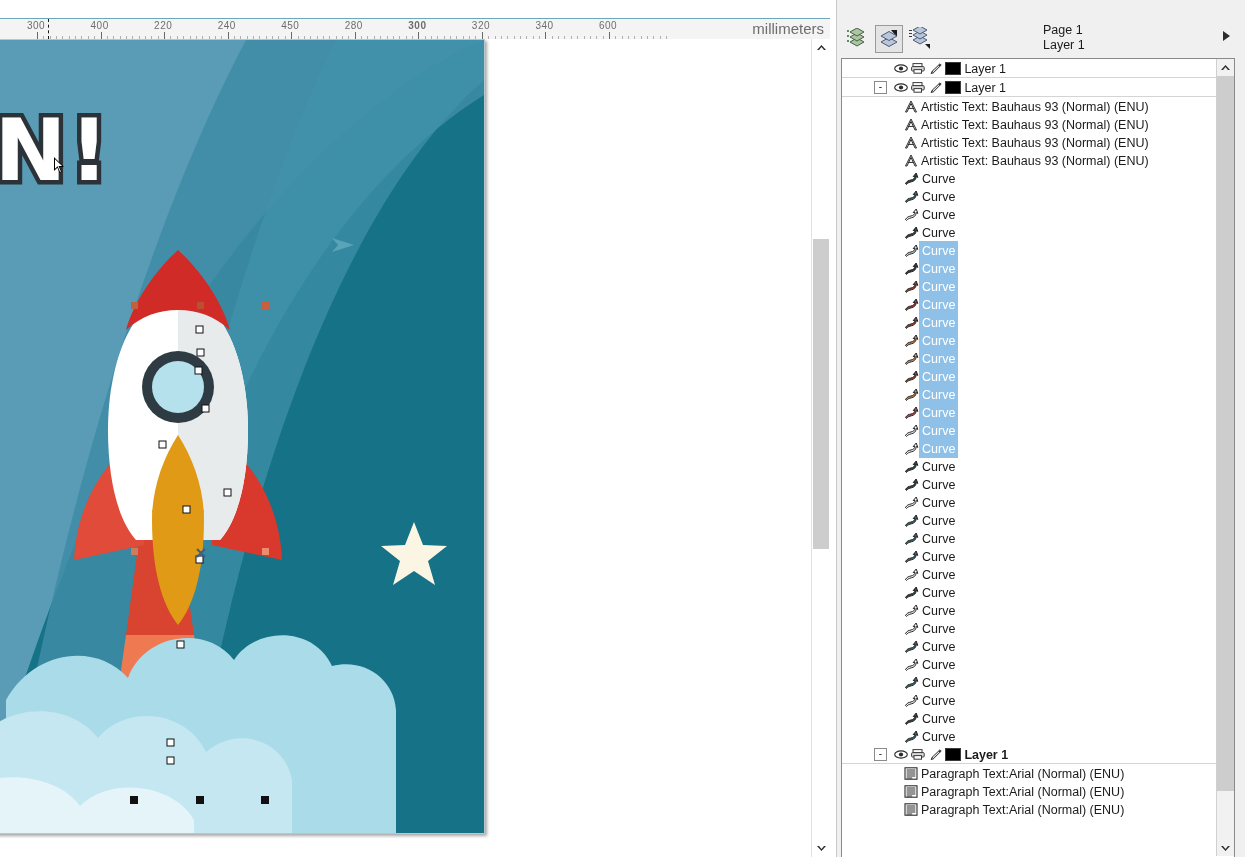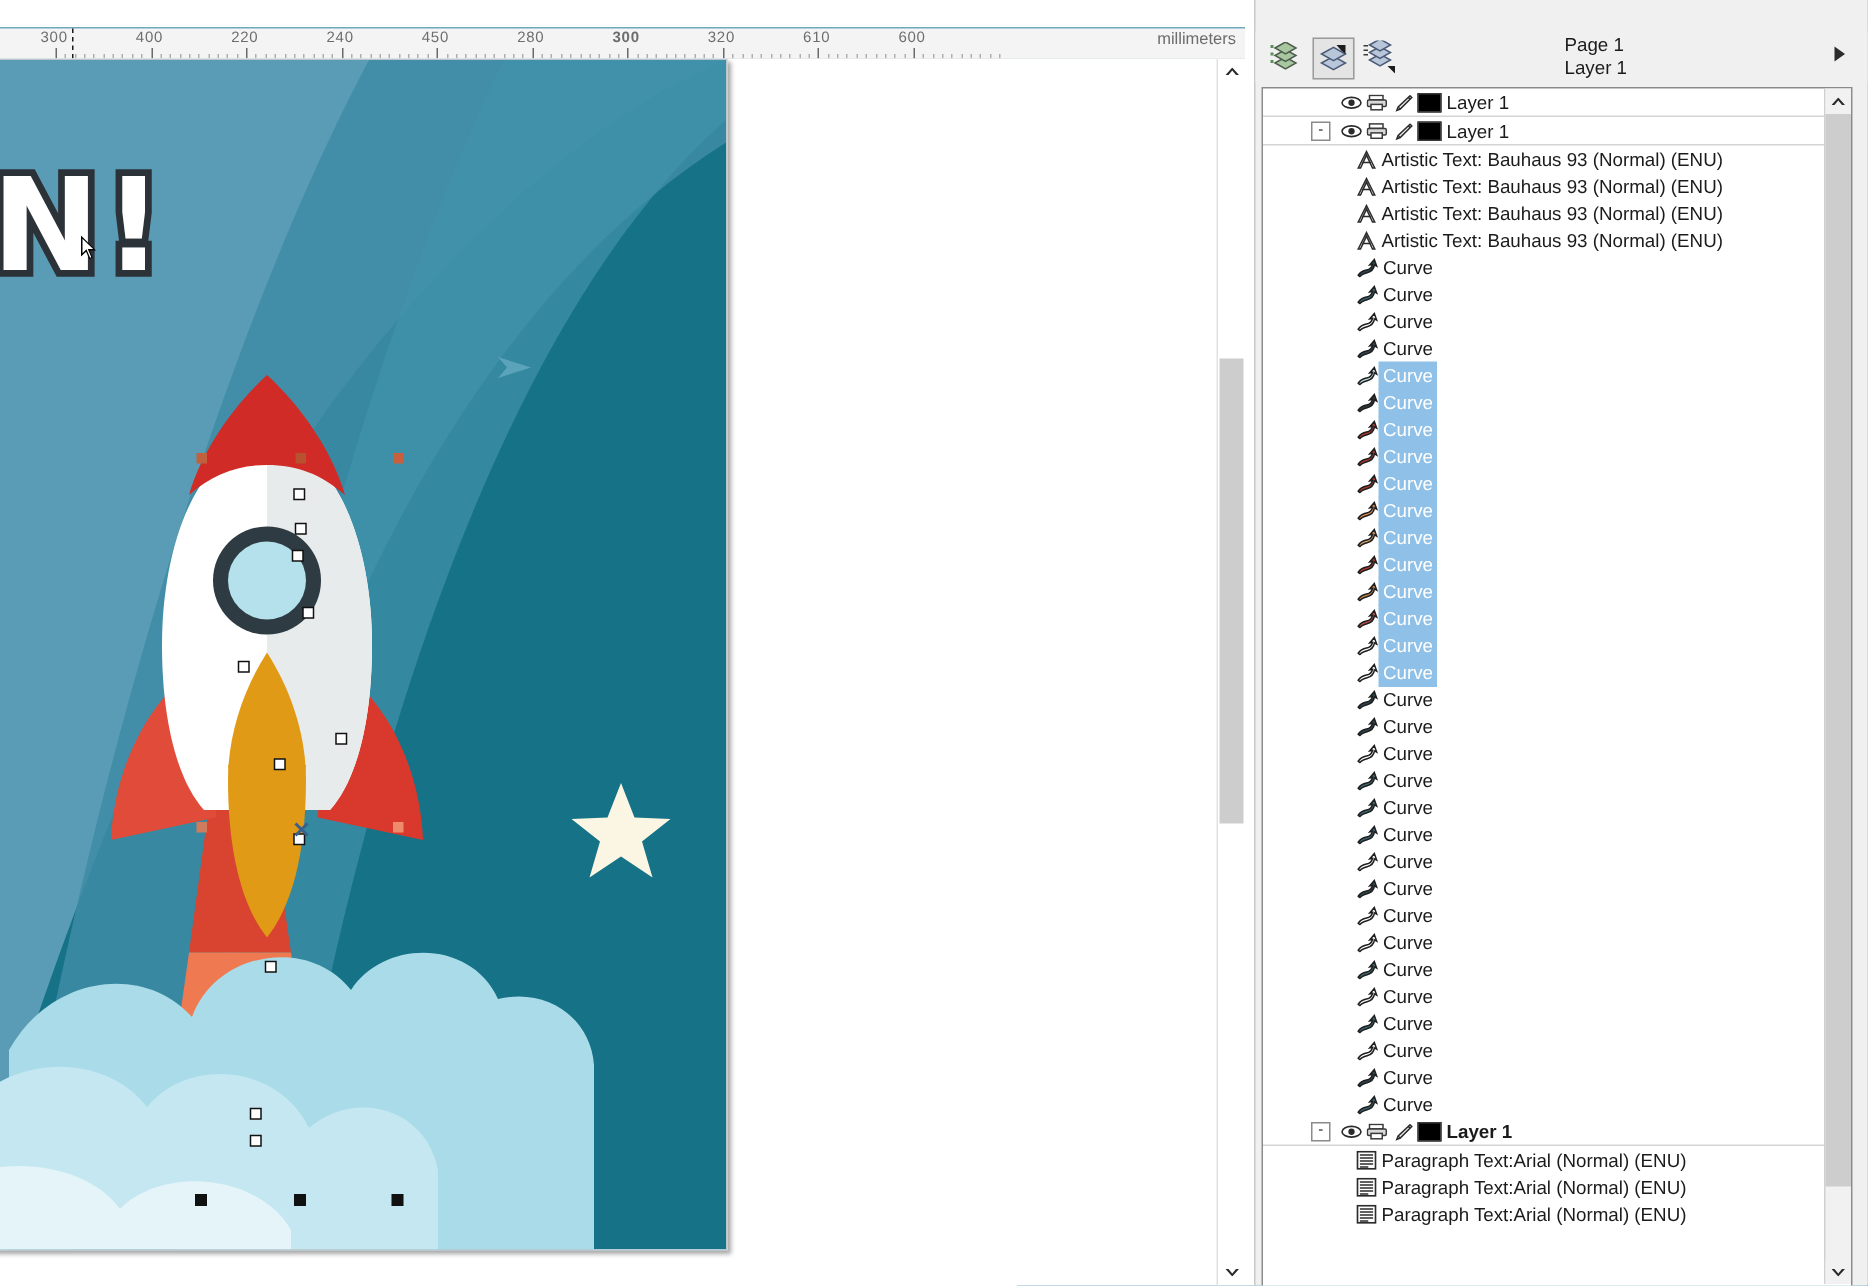--- a/index.html
+++ b/index.html
@@ -15,21 +15,21 @@
   #doc-area{position:absolute;left:0;top:0;width:836px;height:857px;background:#ffffff;overflow:hidden;}
 
   
   #hruler{position:absolute;left:0;top:18px;width:830px;height:20px;
           background:#f4f4f4;border-top:1px solid #6fa8bd;border-bottom:1px solid #9fb6be;}
   #hruler .tk{position:absolute;bottom:0;width:1px;background:#8d8d8d;}
   #hruler .tk.maj{height:7px;background:#6a6a6a;}
   #hruler .tk.min{height:3px;background:#b0b0b0;}
   #hruler .rl{position:absolute;top:1px;font-size:10px;color:#6d6d6d;
               font-family:"Liberation Sans",sans-serif;letter-spacing:.5px;}
-  #hruler .unit{position:absolute;top:1px;right:6px;font-size:11px;color:#6d6d6d;}
+  #hruler .unit{position:absolute;top:1px;right:6px;font-size:15px;color:#6d6d6d;}
   #hruler .guidemark{position:absolute;top:0;bottom:0;width:0;border-left:1px dashed #1a1a1a;}
   #topstrip{position:absolute;left:0;top:0;width:836px;height:18px;background:#ffffff;}
 
   
   #canvas-wrap{position:absolute;left:0;top:39px;width:812px;height:800px;background:#ffffff;overflow:hidden;}
   #page{position:absolute;left:-355px;top:0px;width:838px;height:793px;
         background:#ffffff;box-shadow:2px 2px 3px rgba(0,0,0,.35);overflow:hidden;
         border:1px solid #b9c6cb;}
   #page svg{display:block;}
 
@@ -180,21 +180,21 @@
         <div class="tk min" style="left: 488.205px;"></div>
         <div class="tk min" style="left: 494.56px;"></div>
         <div class="tk min" style="left: 500.915px;"></div>
         <div class="tk min" style="left: 507.27px;"></div>
         <div class="tk min" style="left: 513.625px;"></div>
         <div class="tk min" style="left: 519.98px;"></div>
         <div class="tk min" style="left: 526.335px;"></div>
         <div class="tk min" style="left: 532.69px;"></div>
         <div class="tk min" style="left: 539.045px;"></div>
         <div class="tk maj" style="left: 545.4px;"></div>
-        <div class="rl" style="left: 535.4px;">610</div>
+        <div class="rl" style="left: 535.4px;">340</div>
         <div class="tk min" style="left: 551.755px;"></div>
         <div class="tk min" style="left: 558.11px;"></div>
         <div class="tk min" style="left: 564.465px;"></div>
         <div class="tk min" style="left: 570.82px;"></div>
         <div class="tk min" style="left: 577.175px;"></div>
         <div class="tk min" style="left: 583.53px;"></div>
         <div class="tk min" style="left: 589.885px;"></div>
         <div class="tk min" style="left: 596.24px;"></div>
         <div class="tk min" style="left: 602.595px;"></div>
         <div class="tk maj" style="left: 608.95px;"></div>

